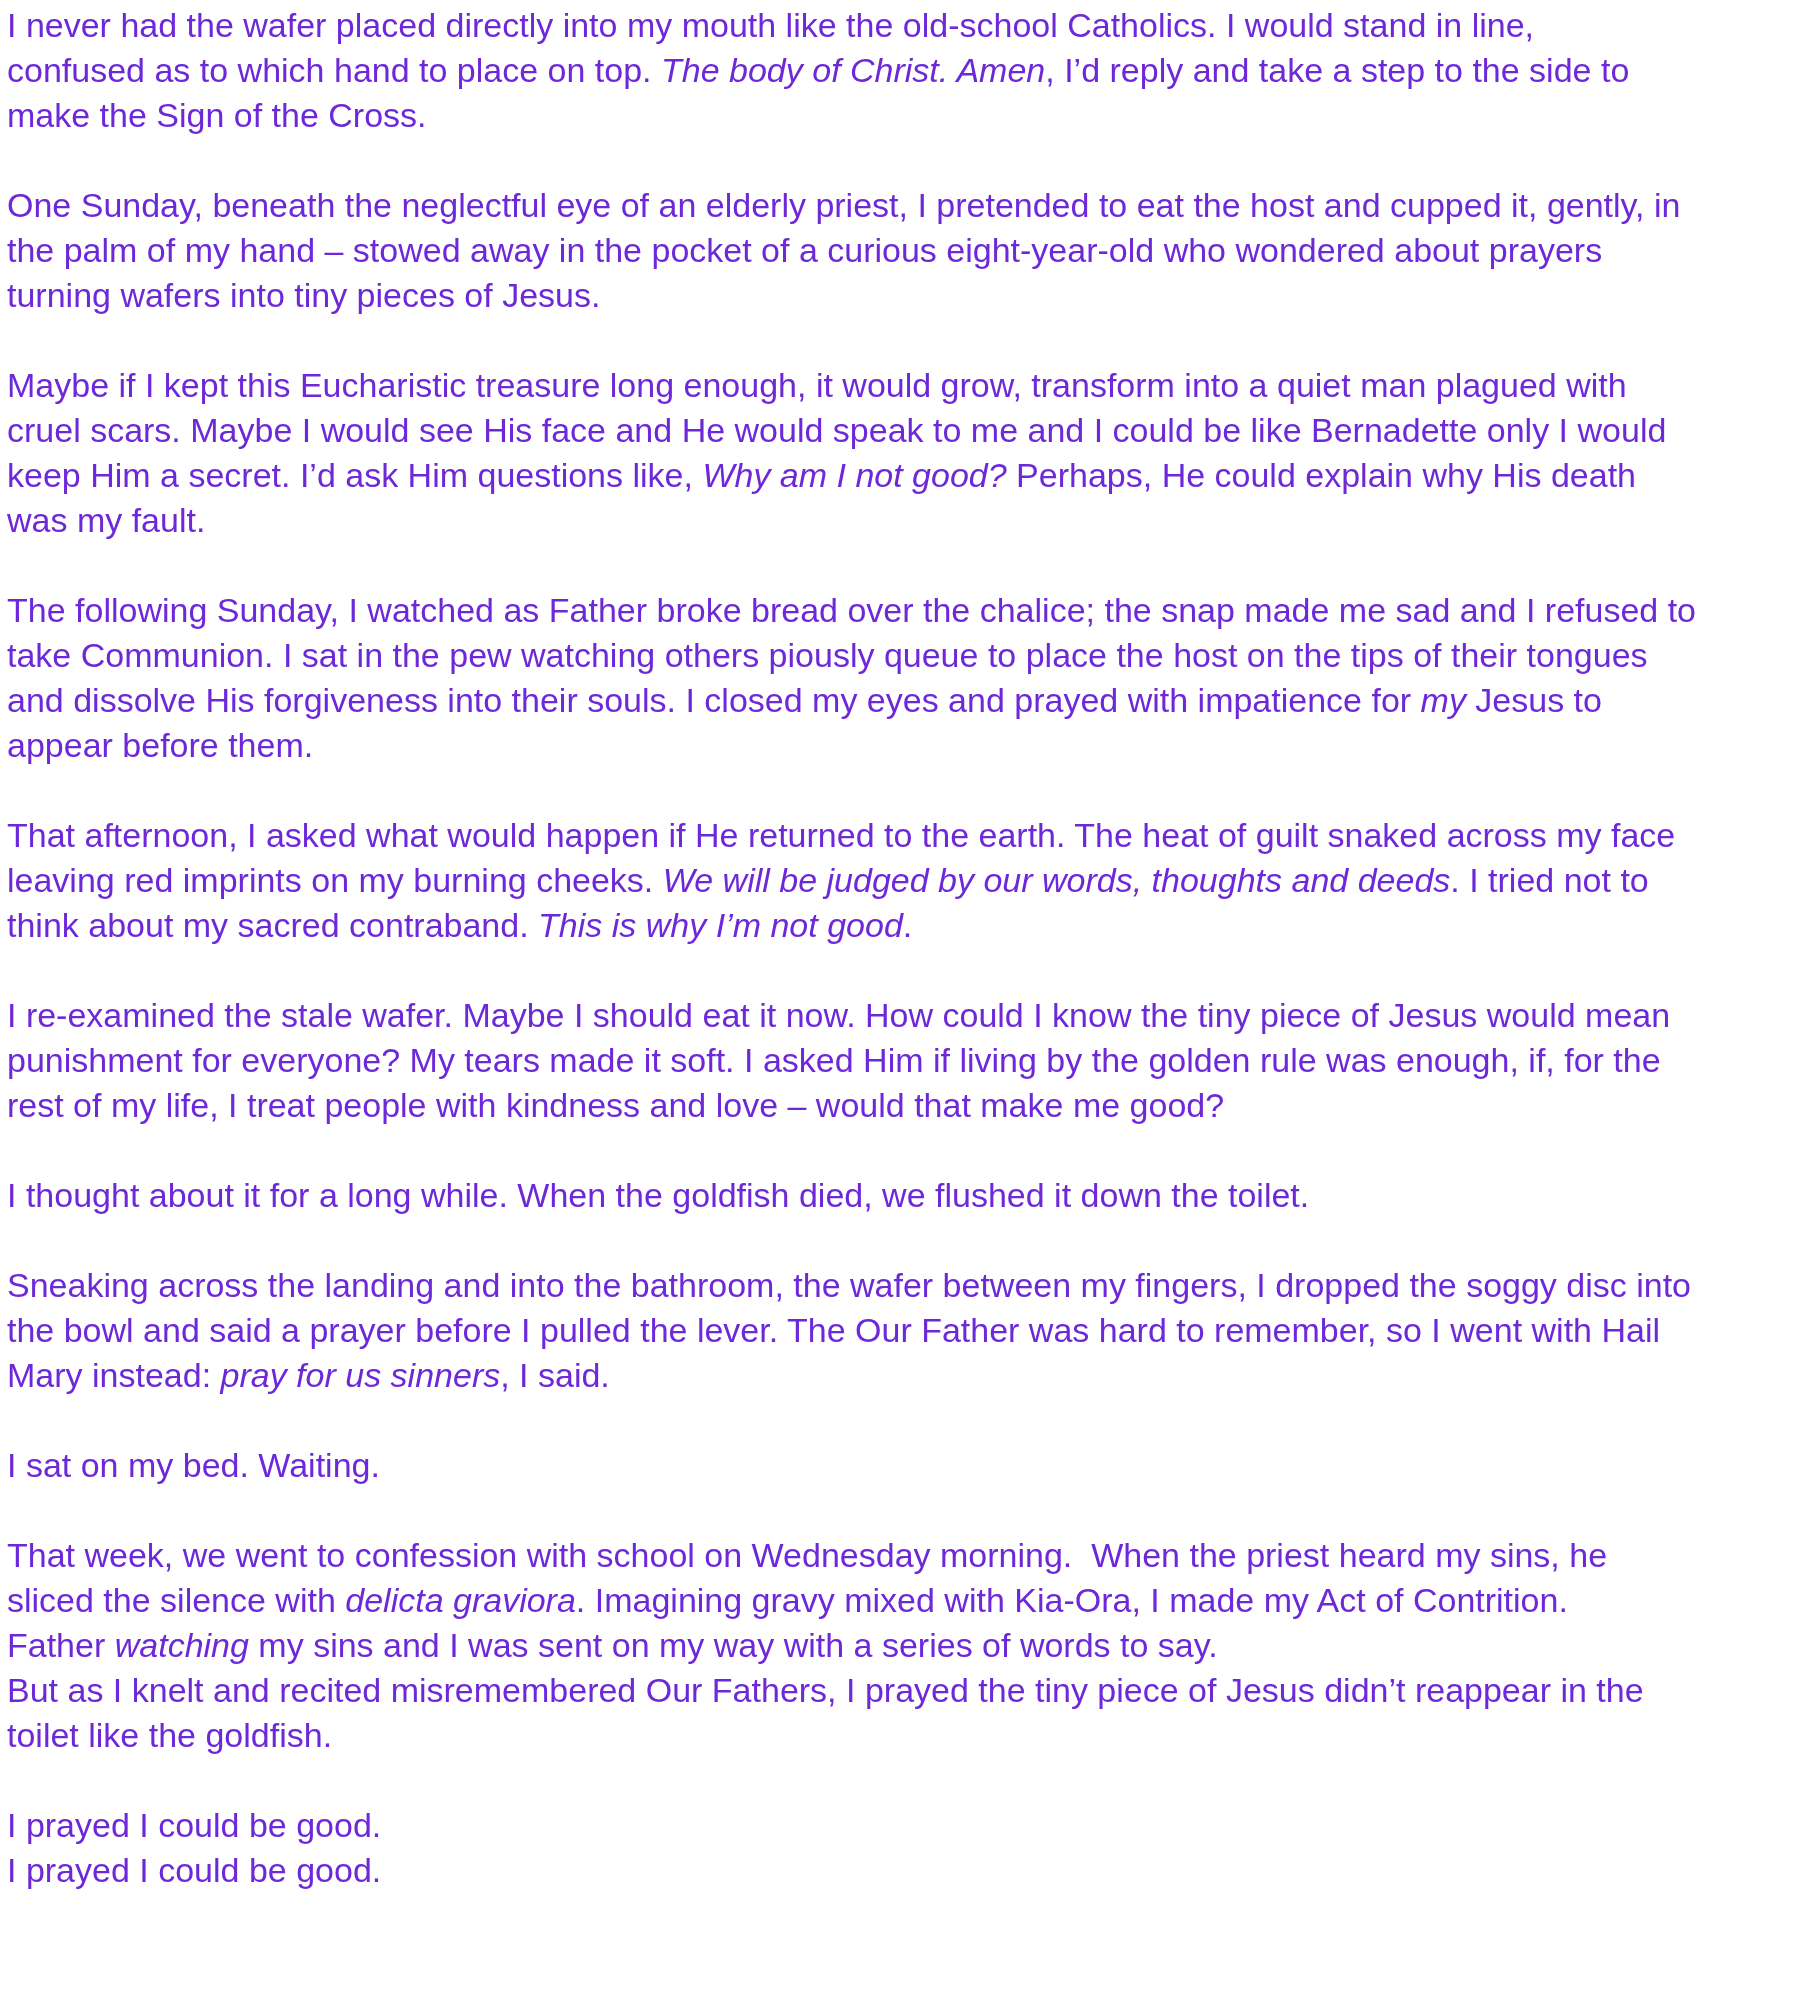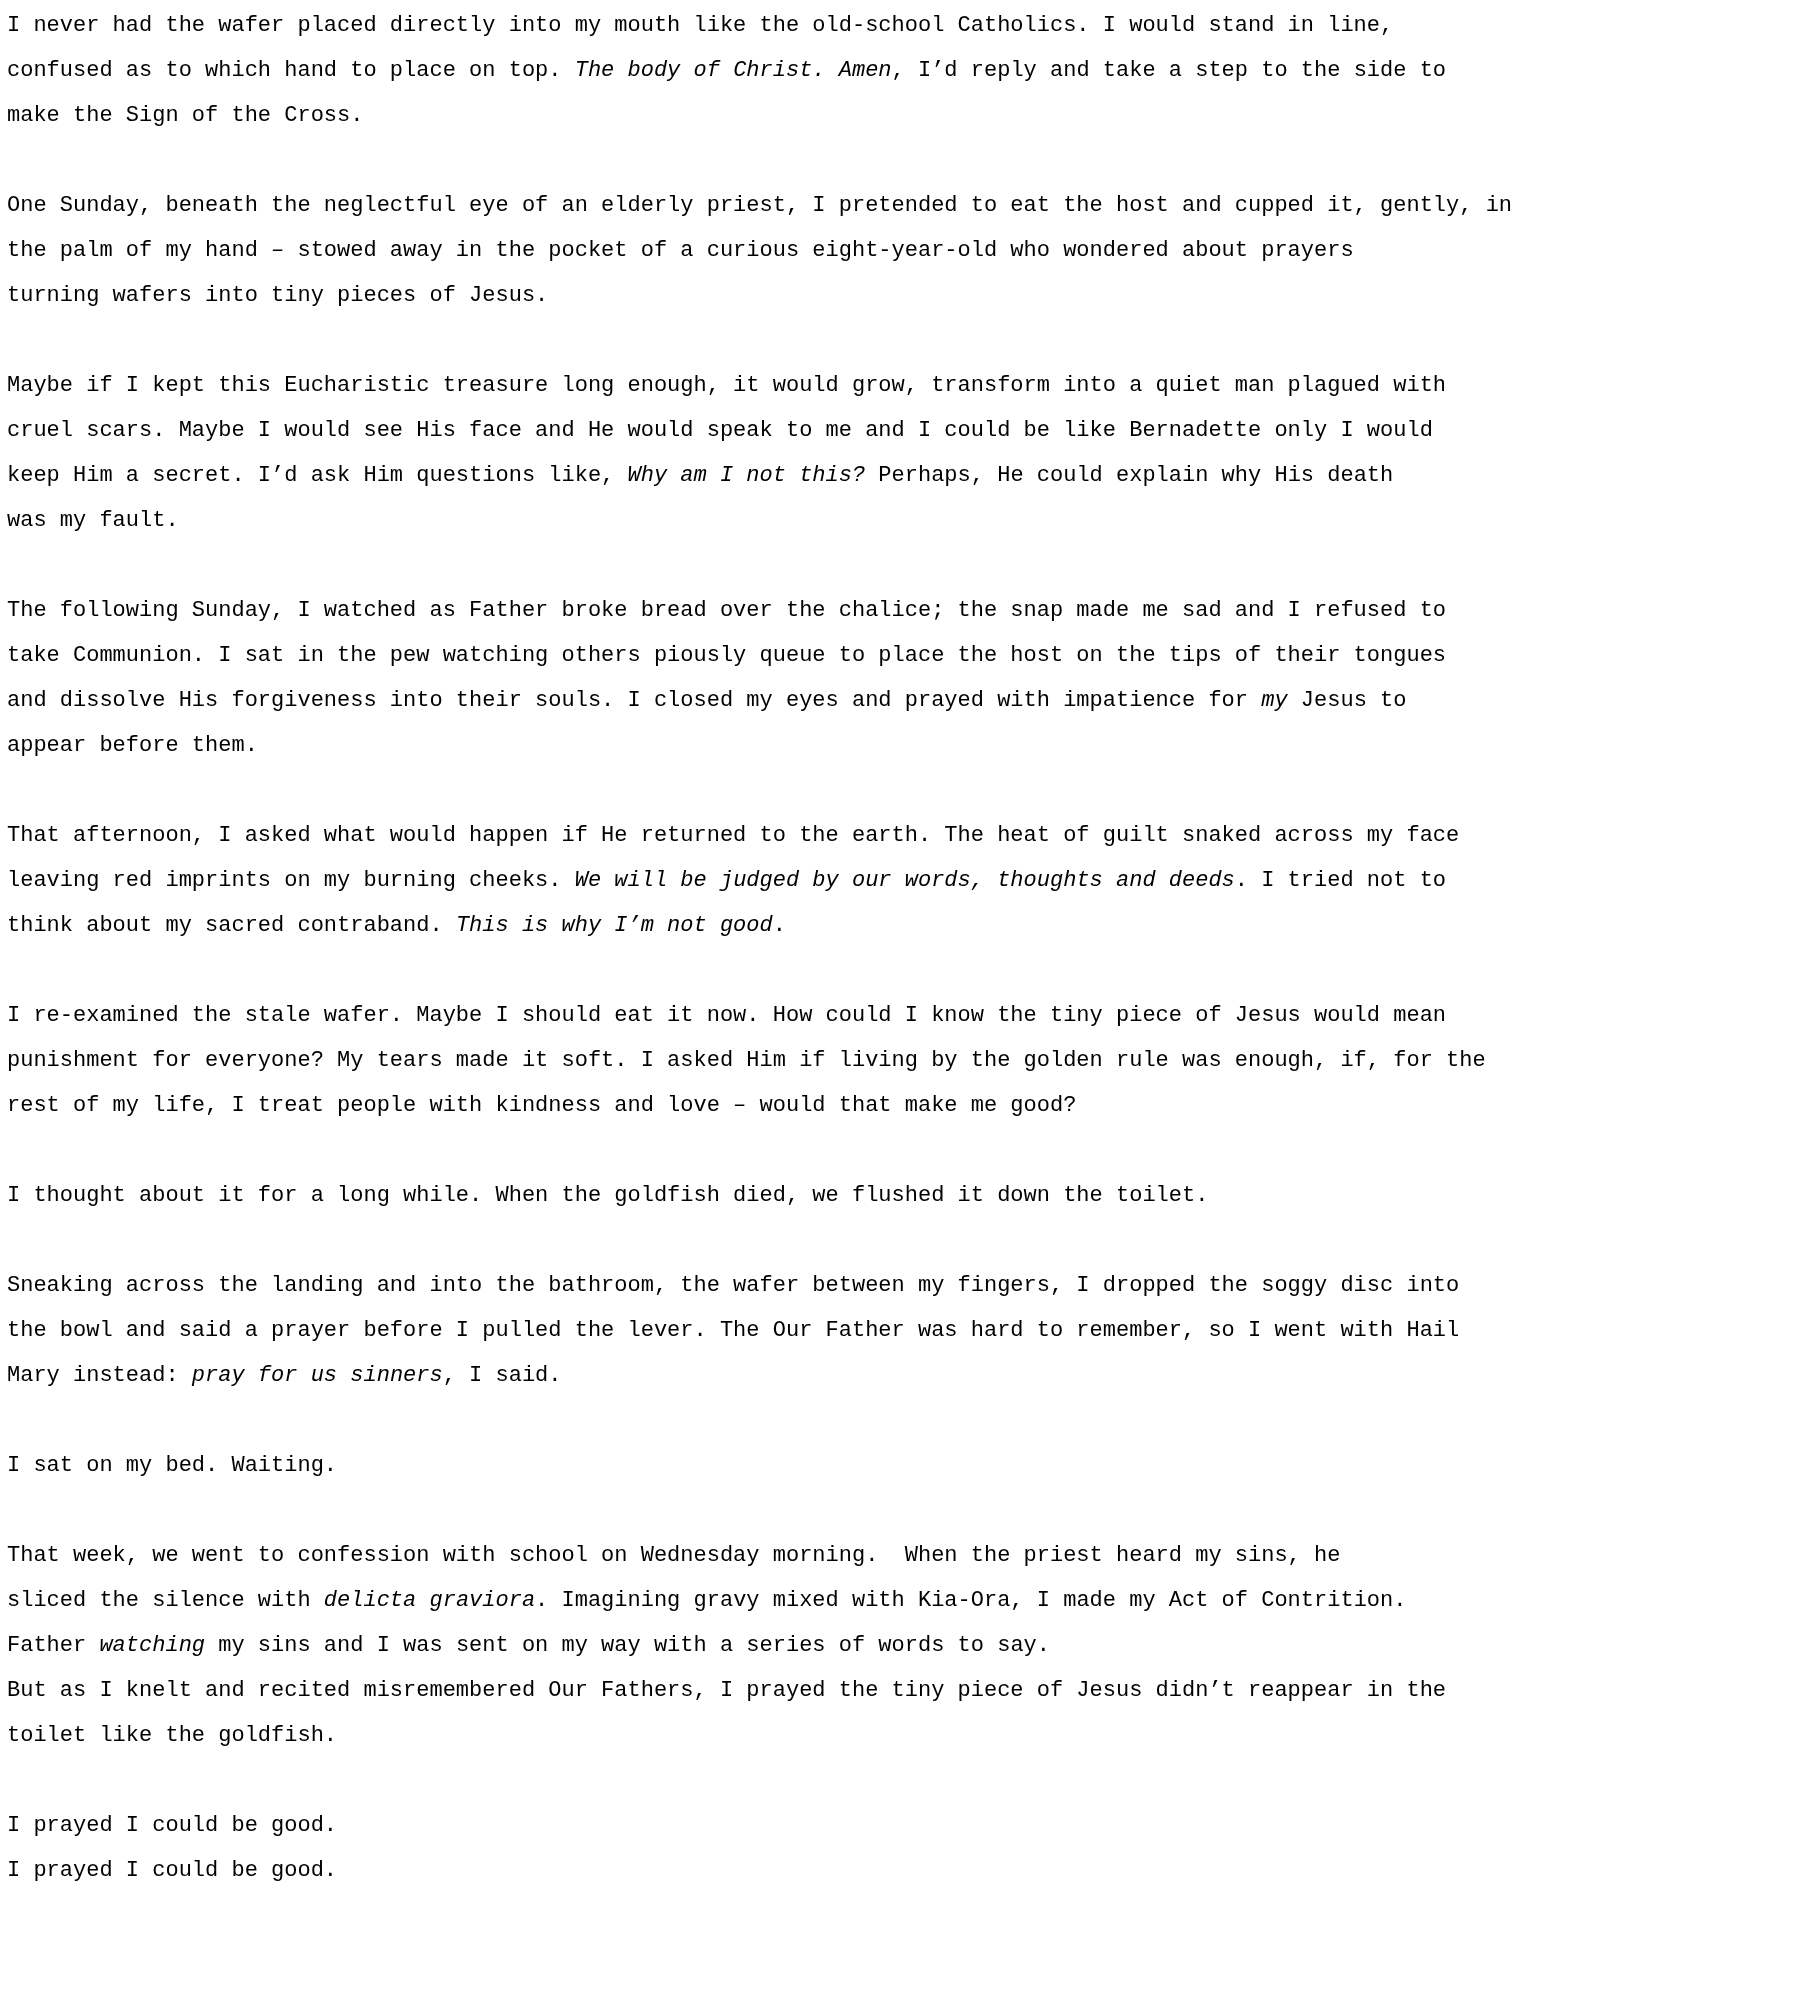--- a/index.html
+++ b/index.html
@@ -15,46 +15,46 @@
   .page {
     box-sizing: border-box;
     width: 1805px;
     min-height: 2000px;
     padding: 3px 8px 0 7px;
     background: #ffffff;
     color: #000000;
   }
   .page p {
     margin: 0 0 45px 0;
-    font-family: Liberation Mono, monospace;
-    font-size: 22px;
+    font-family: Liberation Sans, sans-serif;
+    font-size: 34px;
     line-height: 45px;
     white-space: pre-wrap;
-    color: #000000;
+    color: #6d28d9;
   }
   .page p:last-child {
     margin-bottom: 0;
   }
   .page em {
     font-style: italic;
   }
 </style>
 </head>
 <body>
 
 <main class="page">
     <p><span>I never had the wafer placed directly into my mouth like the old-school Catholics. I would stand in line,
 confused as to which hand to place on top. </span><em>The body of Christ. Amen</em><span>, I’d reply and take a step to the side to
 make the Sign of the Cross.</span></p>
     <p><span>One Sunday, beneath the neglectful eye of an elderly priest, I pretended to eat the host and cupped it, gently, in
 the palm of my hand – stowed away in the pocket of a curious eight-year-old who wondered about prayers
 turning wafers into tiny pieces of Jesus.</span></p>
     <p><span>Maybe if I kept this Eucharistic treasure long enough, it would grow, transform into a quiet man plagued with
 cruel scars. Maybe I would see His face and He would speak to me and I could be like Bernadette only I would
-keep Him a secret. I’d ask Him questions like, </span><em>Why am I not this?</em><span> Perhaps, He could explain why His death
+keep Him a secret. I’d ask Him questions like, </span><em>Why am I not good?</em><span> Perhaps, He could explain why His death
 was my fault.</span></p>
     <p><span>The following Sunday, I watched as Father broke bread over the chalice; the snap made me sad and I refused to
 take Communion. I sat in the pew watching others piously queue to place the host on the tips of their tongues
 and dissolve His forgiveness into their souls. I closed my eyes and prayed with impatience for </span><em>my</em><span> Jesus to
 appear before them.</span></p>
     <p><span>That afternoon, I asked what would happen if He returned to the earth. The heat of guilt snaked across my face
 leaving red imprints on my burning cheeks. </span><em>We will be judged by our words, thoughts and deeds</em><span>. I tried not to
 think about my sacred contraband. </span><em>This is why I’m not good</em><span>.</span></p>
     <p><span>I re-examined the stale wafer. Maybe I should eat it now. How could I know the tiny piece of Jesus would mean
 punishment for everyone? My tears made it soft. I asked Him if living by the golden rule was enough, if, for the

